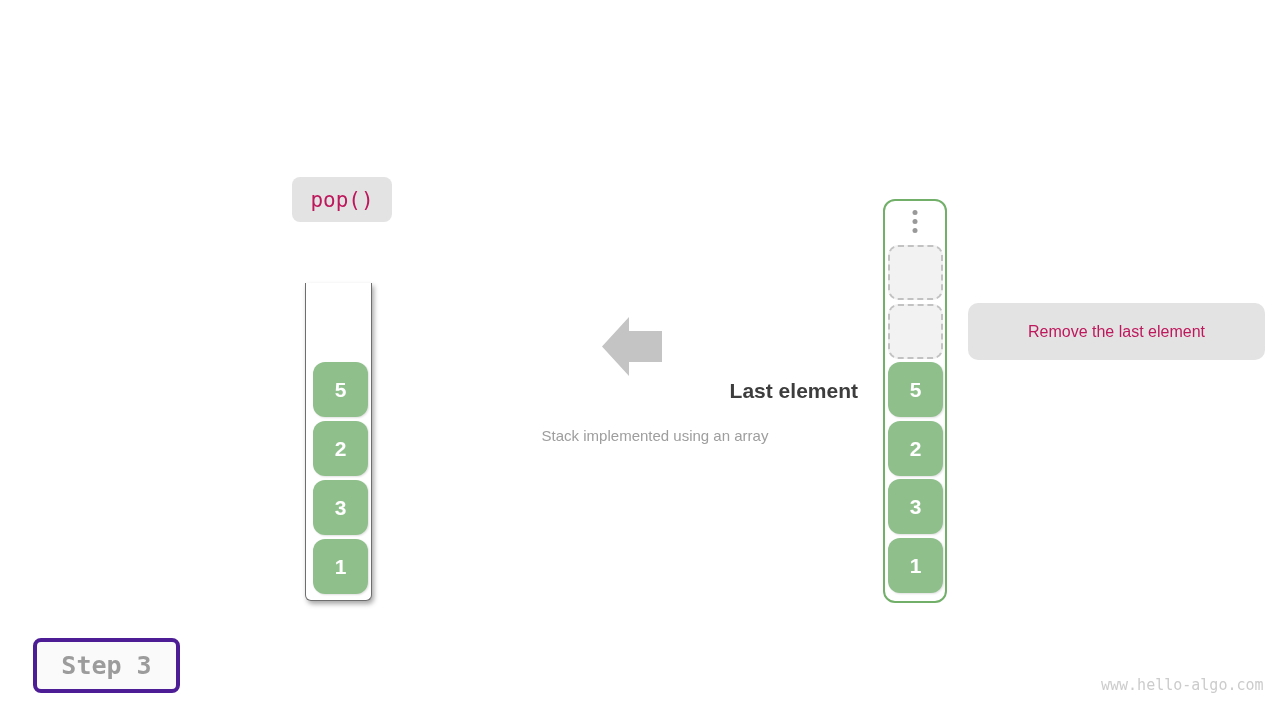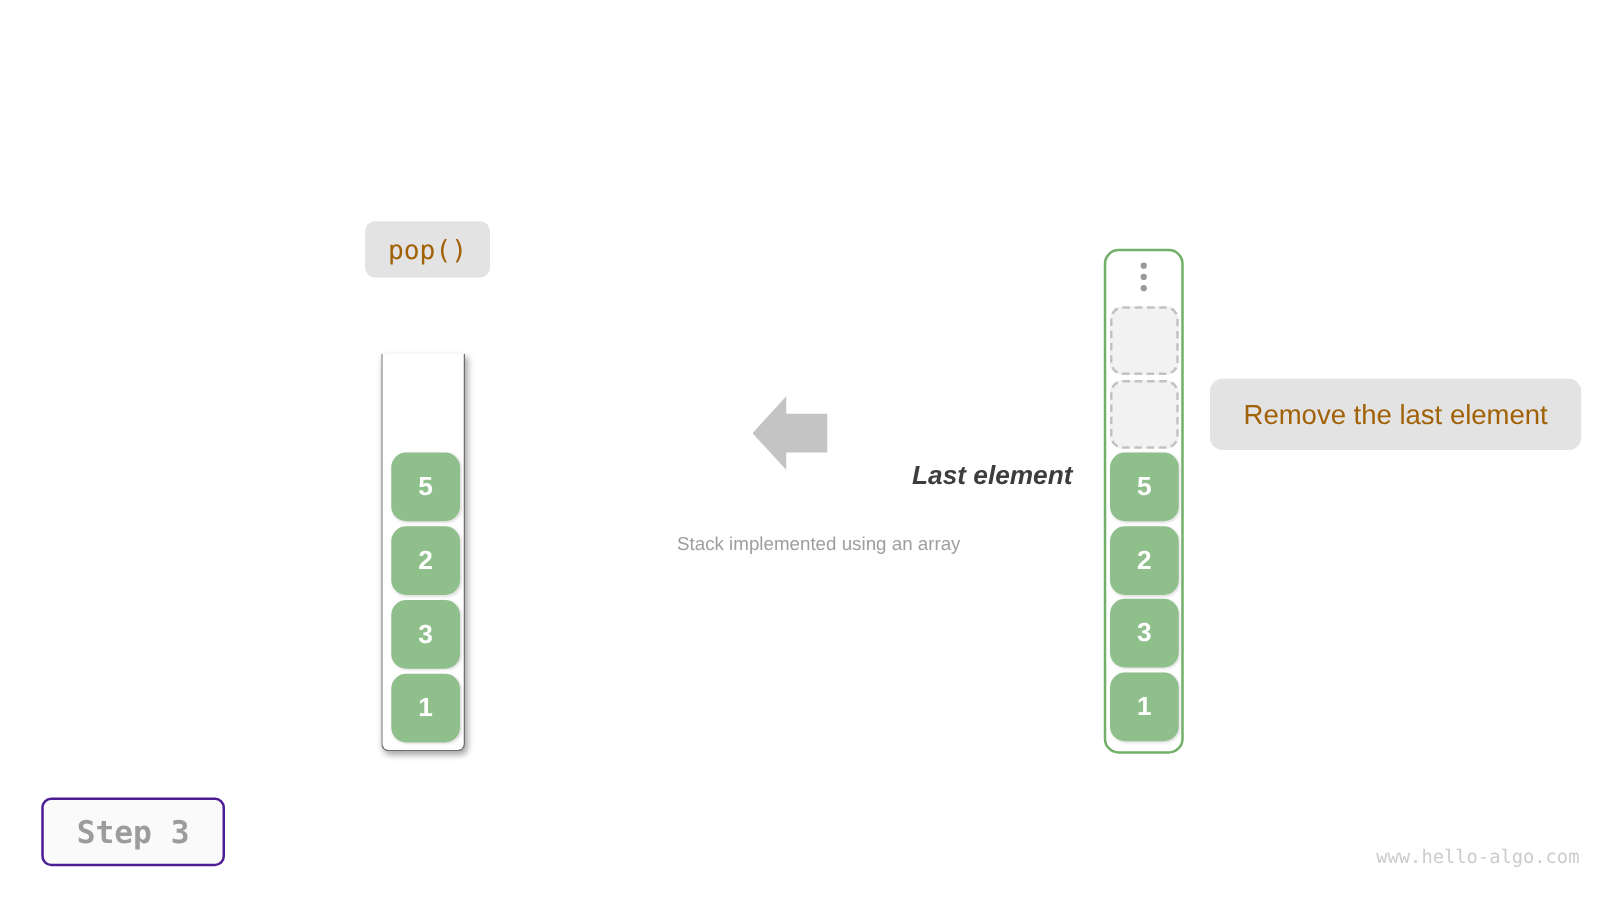--- a/index.html
+++ b/index.html
@@ -11,32 +11,32 @@
     background: #ffffff;
     overflow: hidden;
     font-family: "Liberation Sans", sans-serif;
   }
   .chip {
     position: absolute;
     display: flex;
     align-items: center;
     justify-content: center;
     background: #e3e3e3;
-    color: #a16207;
+    color: #be185d;
   }
   .pop-label {
     left: 292px; top: 177px; width: 100px; height: 45px;
     border-radius: 8px;
     font-family: "DejaVu Sans Mono", monospace;
     font-size: 21px;
   }
   .remove-label {
     left: 968px; top: 303px; width: 297px; height: 57px;
     border-radius: 10px;
-    font-size: 22px;
+    font-size: 16px;
   }
   .left-stack {
     position: absolute;
     left: 305px; top: 283px; width: 67px; height: 318px;
     background: #ffffff;
     border-left: 1px solid #6e6e6e;
     border-right: 1px solid #6e6e6e;
     border-bottom: 1px solid #6e6e6e;
     border-radius: 0 0 6px 6px;
     box-shadow: 2px 3px 5px rgba(0,0,0,0.35);
@@ -103,27 +103,27 @@
     color: #9e9e9e;
   }
   .bold-label {
     position: absolute;
     width: 162px;
     text-align: right;
     font-size: 21px;
     font-weight: bold;
     color: #3d3d3d;
   }
-  .last-label { left: 696px; top: 369px; font-style: italic; }
+  .last-label { left: 696px; top: 379px; }
   .first-label { left: 696px; top: 553px; }
   .step-button {
     position: absolute;
     left: 33px; top: 638px; width: 147px; height: 55px;
     background: #fafafa;
-    border: 2px solid #4c1d95;
+    border: 4px solid #4c1d95;
     border-radius: 8px;
     display: flex;
     align-items: center;
     justify-content: center;
     font-family: "DejaVu Sans Mono", monospace;
     font-size: 25px;
     font-weight: bold;
     color: #9c9c9c;
   }
   .watermark {

